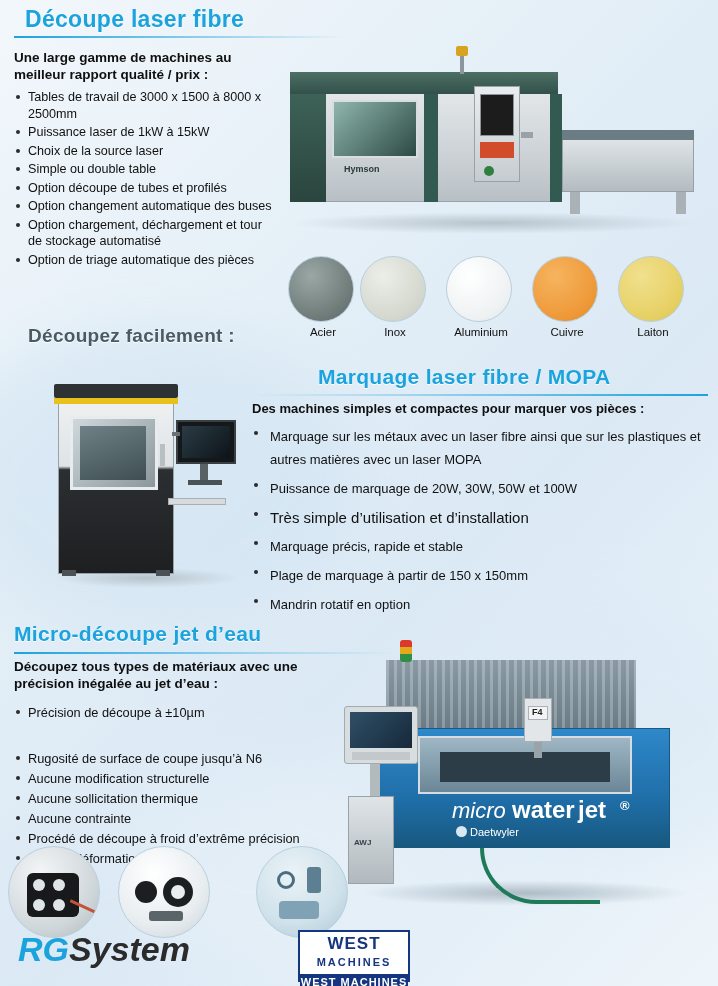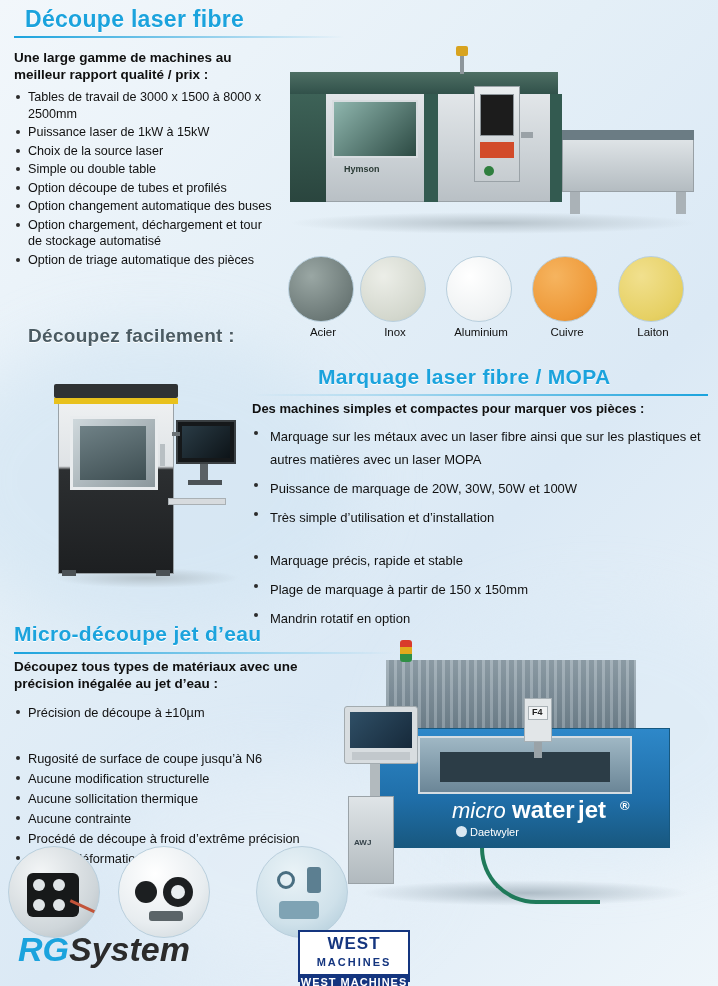--- a/index.html
+++ b/index.html
@@ -135,21 +135,21 @@
 <div class="sec-head" style="left:318px; top:365px; font-size:21px;">Marquage laser fibre / MOPA</div>
 <div class="rule" style="left:252px; top:394px; width:456px; background:linear-gradient(to left,#1ba3dd,#a9d8ef 70%, rgba(169,216,239,0));"></div>
 
 <div class="lead" style="left:252px; top:400px; width:456px; font-size:13px;">
   <span>Des machines simples et compactes pour marquer vos pièces :</span>
 </div>
 
 <ul class="bul" style="left:252px; top:425px; width:456px;">
   <li style="font-size:13px; line-height:23px; padding-left:18px; margin-bottom:6px;">Marquage sur les métaux avec un laser fibre ainsi que sur les plastiques et autres matières avec un laser MOPA</li>
   <li style="font-size:13px; line-height:23px; padding-left:18px; margin-bottom:6px;">Puissance de marquage de 20W, 30W, 50W et 100W</li>
-  <li style="font-size:13px; line-height:23px; padding-left:18px; margin-bottom:20px;">Très simple d’utilisation et d’installation</li>
+  <li style="font-size:15px; line-height:23px; padding-left:18px; margin-bottom:6px;">Très simple d’utilisation et d’installation</li>
   <li style="font-size:13px; line-height:23px; padding-left:18px; margin-bottom:6px;">Marquage précis, rapide et stable</li>
   <li style="font-size:13px; line-height:23px; padding-left:18px; margin-bottom:6px;">Plage de marquage à partir de 150 x 150mm</li>
   <li style="font-size:13px; line-height:23px; padding-left:18px; margin-bottom:6px;">Mandrin rotatif en option</li>
 </ul>
 
 <div class="photo" style="left:40px; top:372px; width:210px; height:230px;">
   <div style="position:absolute; left:14px; top:196px; width:186px; height:20px; background:radial-gradient(ellipse at center,#b6c3cb 0%, rgba(228,238,245,0) 70%);"></div>
 
   <div style="position:absolute; left:18px; top:22px; width:116px; height:180px; background:linear-gradient(to bottom,#f0f2f3 0%,#dfe3e6 40%,#2c2f31 42%,#1d1f21 100%); border:1px solid #9aa2a7;"></div>
 

